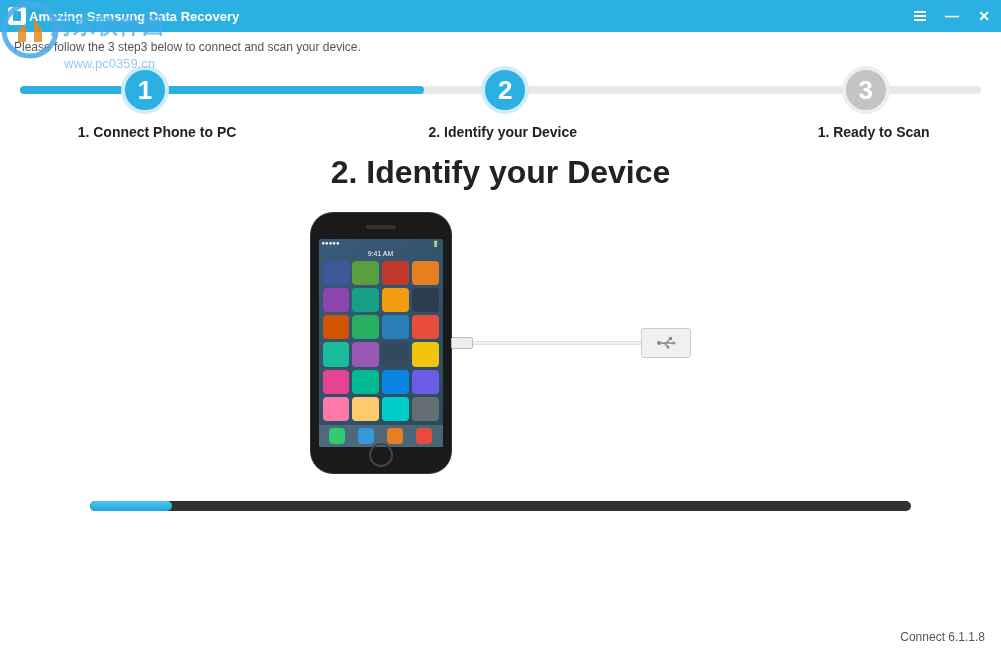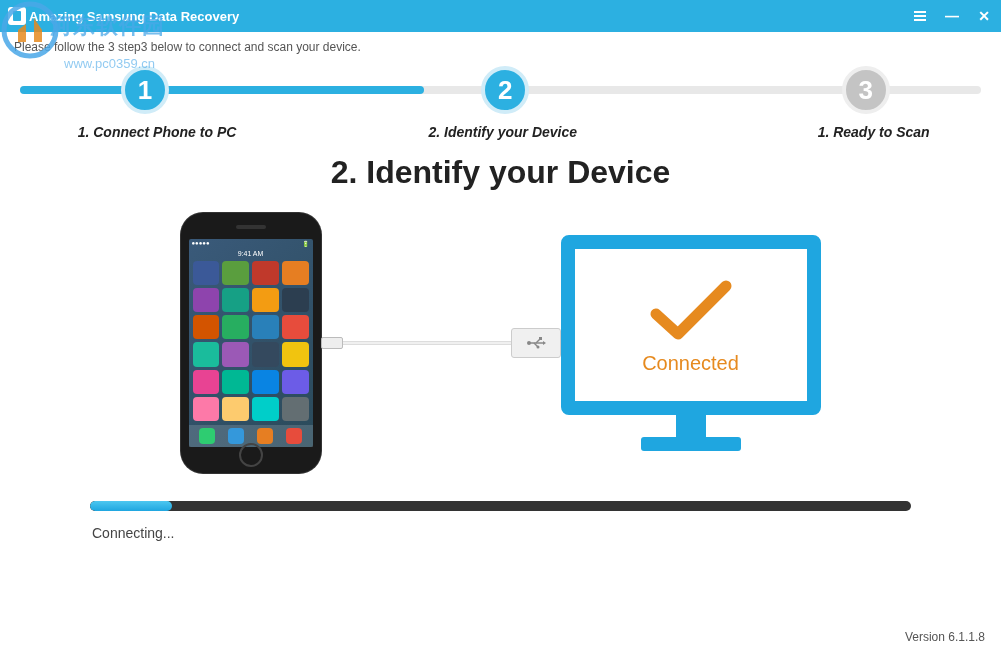--- a/index.html
+++ b/index.html
@@ -16,21 +16,21 @@
     
     .stepper { position: relative; height: 70px; margin: 6px 20px 0 20px; }
     .stepper-line { position: absolute; top: 20px; left: 0; right: 0; height: 8px; background: #e8e8e8; border-radius: 4px; }
     .stepper-fill { position: absolute; top: 20px; left: 0; height: 8px; background: #2cb0e1; border-radius: 4px; width: 42%; }
     .step-circle { position: absolute; top: 0; width: 48px; height: 48px; border-radius: 50%; display: flex; align-items: center; justify-content: center; font-size: 26px; font-weight: bold; }
     .step-circle.active { background: #2cb0e1; color: #fff; border: 4px solid #d0ecf8; }
     .step-circle.inactive { background: #c4c4c4; color: #fff; border: 4px solid #eee; }
     .step-1 { left: 10.5%; }
     .step-2 { left: 48%; }
     .step-3 { left: 85.5%; }
-    .step-label { position: absolute; top: 58px; font-size: 14px; font-weight: bold; color: #222; white-space: nowrap; font-style: italic; }
+    .step-label { position: absolute; top: 58px; font-size: 14px; font-weight: bold; color: #222; white-space: nowrap; }
     .label-1 { left: 6%; }
     .label-2 { left: 42.5%; }
     .label-3 { left: 83%; }
     
     .main-heading { text-align: center; font-size: 32px; font-weight: bold; color: #222; margin-top: 18px; }
     
     .illustration { display: flex; align-items: center; justify-content: center; margin-top: 22px; gap: 0; }
     
     .phone { width: 140px; height: 260px; background: #1a1a1a; border-radius: 22px; padding: 26px 8px; position: relative; box-shadow: 0 0 0 1px #333; }
     .phone-speaker { position: absolute; top: 12px; left: 50%; transform: translateX(-50%); width: 30px; height: 4px; background: #333; border-radius: 2px; }
@@ -171,32 +171,21 @@
           <line x1="3" y1="7" x2="17" y2="7" stroke="#888" stroke-width="1.5"></line>
           <line x1="10" y1="7" x2="14" y2="3" stroke="#888" stroke-width="1.5"></line>
           <line x1="8" y1="7" x2="12" y2="11" stroke="#888" stroke-width="1.5"></line>
           <rect x="13" y="1" width="3" height="3" fill="#888"></rect>
           <circle cx="12" cy="11" r="1.5" fill="#888"></circle>
           <polygon points="17,5 20,7 17,9" fill="#888"></polygon>
         </svg>
     </div>
   </div>
 
-  <div class="monitor-wrap">
-    <div class="monitor">
-      <svg class="checkmark" viewBox="0 0 90 70">
-        <path d="M10 38 L32 58 L80 10" stroke="#e68a1f" stroke-width="11" fill="none" stroke-linecap="round" stroke-linejoin="round"></path>
-      </svg>
-      <div class="connected-text">Connected</div>
-    </div>
-    <div class="monitor-neck"></div>
-    <div class="monitor-base"></div>
-  </div>
 </div>
 
 <div class="progress-wrap">
   <div class="progress-bar">
     <div class="progress-fill" id="progress-fill" style="width: 10%;"></div>
   </div>
-  <div class="progress-label">Connecting...</div>
 </div>
 
-<div class="version">Version 6.1.1.8</div>
+<div class="version">Connect 6.1.1.8</div>
 
 </body></html>

